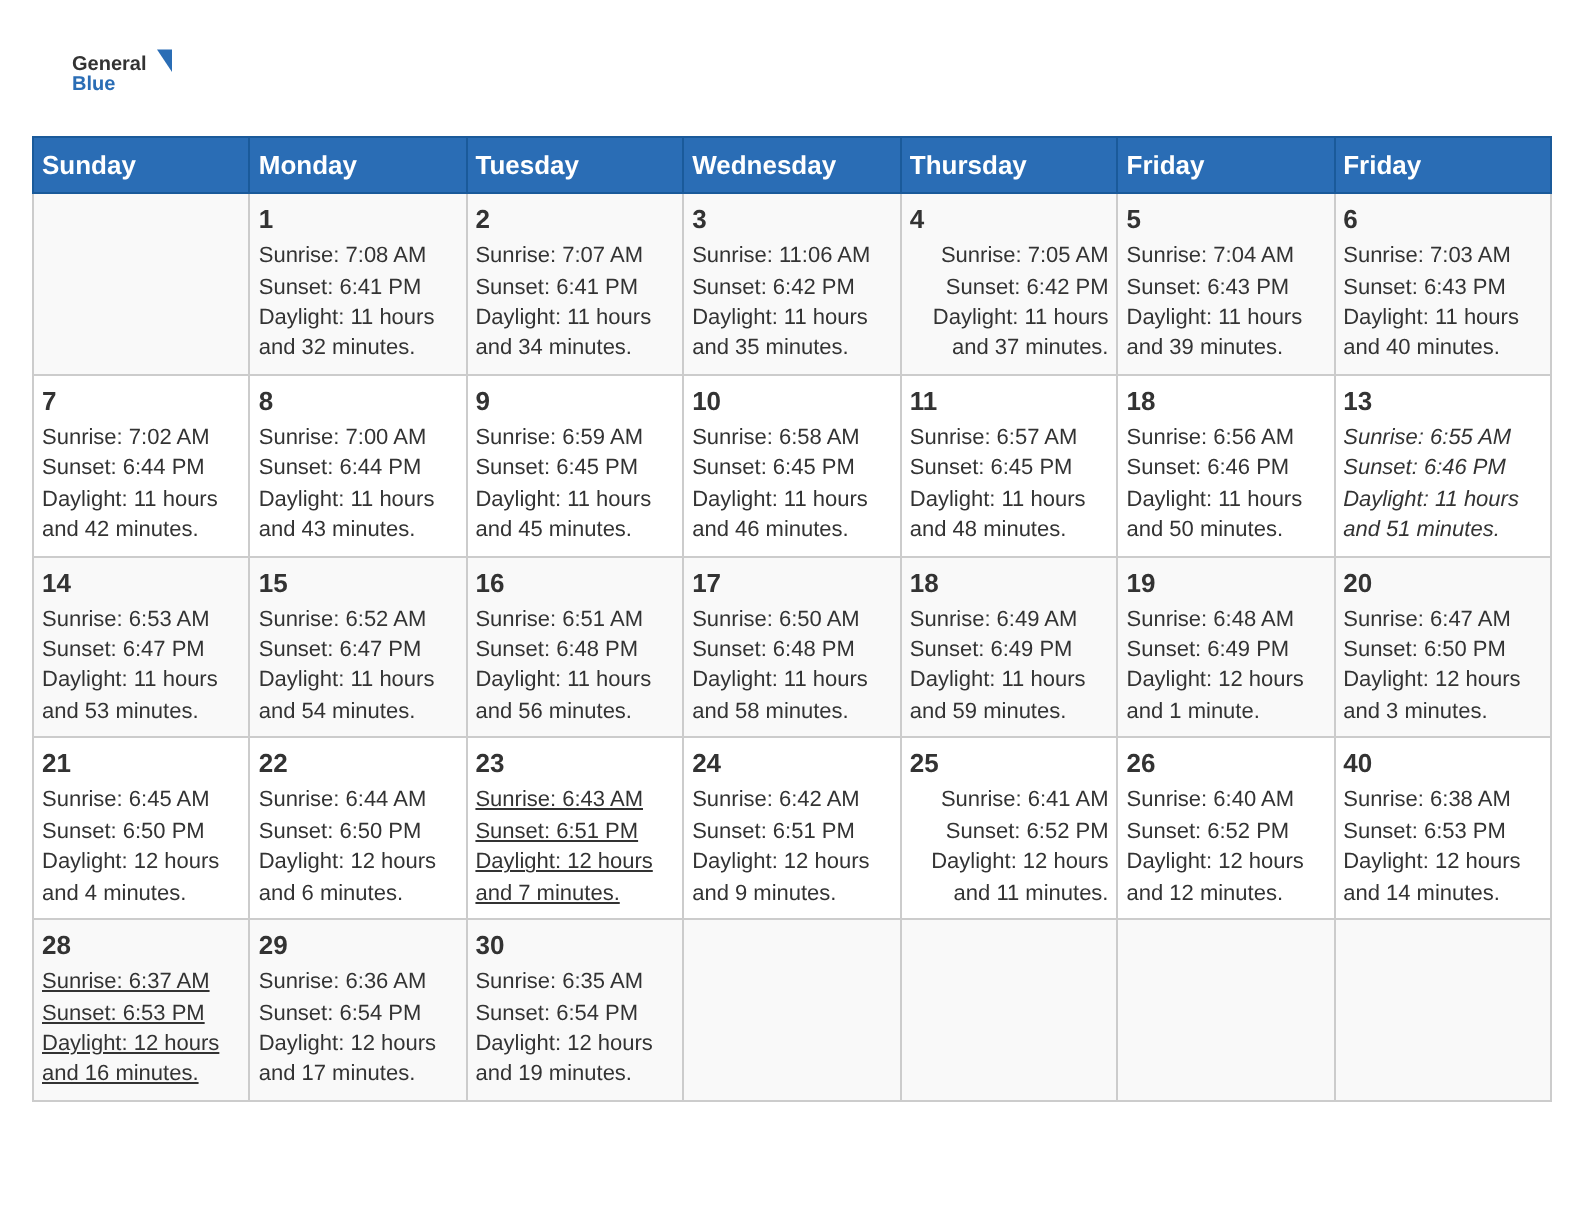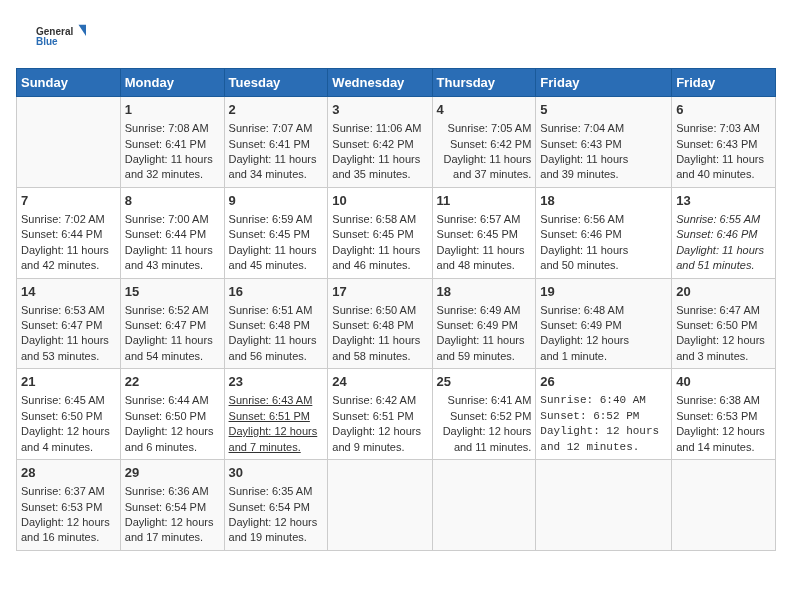--- a/index.html
+++ b/index.html
@@ -281,37 +281,37 @@
         </td>
         <td>
           <span class="day-num">25</span>
           <div class="cell-content" style="white-space: pre-line; text-align: right;">Sunrise: 6:41 AM
 Sunset: 6:52 PM
 Daylight: 12 hours
 and 11 minutes.</div>
         </td>
         <td>
           <span class="day-num">26</span>
-          <div class="cell-content" style="white-space: pre-line; font-family: Liberation Mono, monospace;">Sunrise: 6:40 AM
+          <div class="cell-content" style="white-space: pre-line;">Sunrise: 6:40 AM
 Sunset: 6:52 PM
 Daylight: 12 hours
 and 12 minutes.</div>
         </td>
         <td>
           <span class="day-num">40</span>
           <div class="cell-content" style="white-space: pre-line;">Sunrise: 6:38 AM
 Sunset: 6:53 PM
 Daylight: 12 hours
 and 14 minutes.</div>
         </td>
       </tr>
       <tr>
         <td>
           <span class="day-num">28</span>
-          <div class="cell-content" style="white-space: pre-line;">Sunrise: 6:37 AM
+          <div class="cell-content" style="white-space: pre-line; text-decoration: underline;">Sunrise: 6:37 AM
 Sunset: 6:53 PM
 Daylight: 12 hours
 and 16 minutes.</div>
         </td>
         <td>
           <span class="day-num">29</span>
           <div class="cell-content" style="white-space: pre-line;">Sunrise: 6:36 AM
 Sunset: 6:54 PM
 Daylight: 12 hours
 and 17 minutes.</div>

